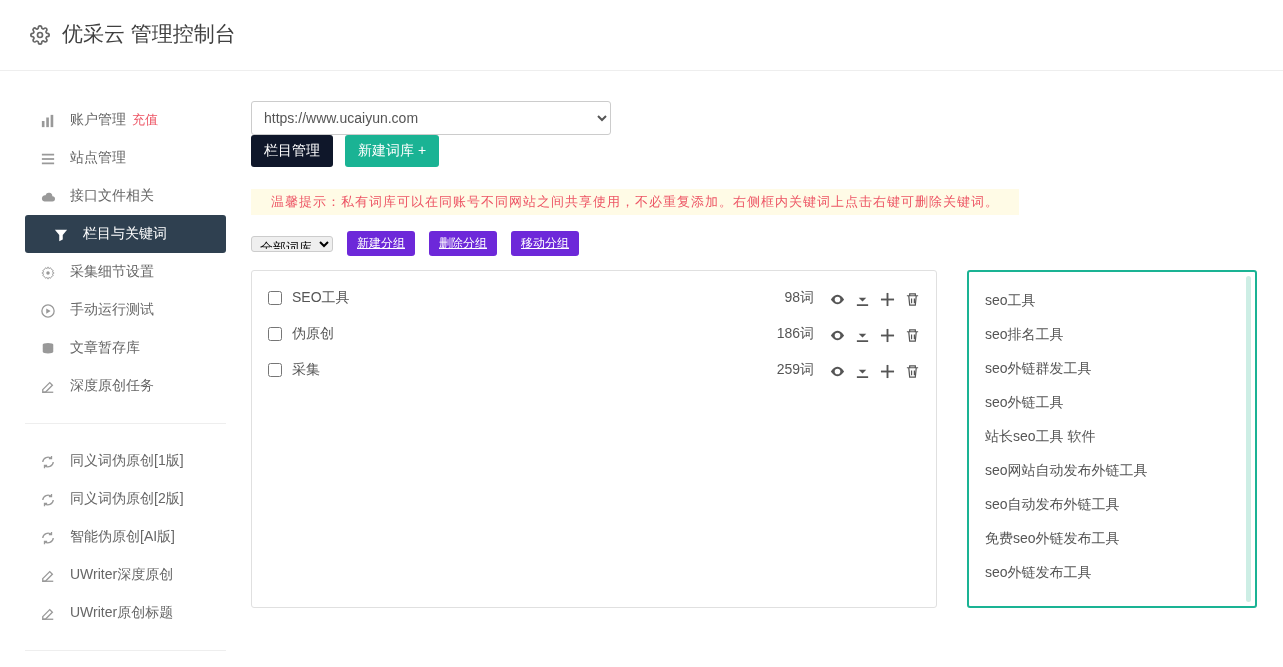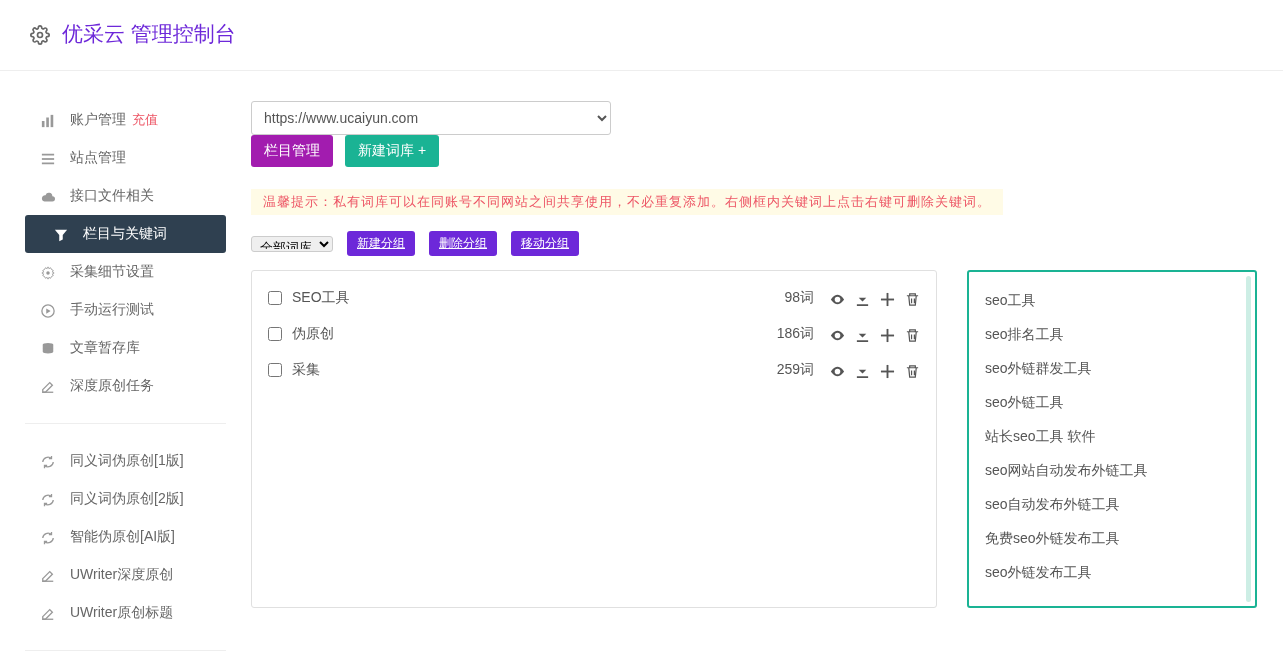--- a/index.html
+++ b/index.html
@@ -1,42 +1,42 @@
 <!DOCTYPE html>
 <html><head>
   <meta charset="utf-8">
   <style>
     * { box-sizing: border-box; margin: 0; padding: 0; }
     body { font-family: "Microsoft YaHei", Arial, sans-serif; background: #fff; color: #555; font-size: 14px; }
     
     .header { padding: 20px 30px 22px; border-bottom: 1px solid #eee; display: flex; align-items: center; gap: 12px; }
     .header-icon { font-size: 20px; color: #666; }
-    .header-title { font-size: 21px; font-weight: 500; color: #6d28d9; }
+    .header-title { font-size: 21px; font-weight: 500; color: #404040; }
     
     .container { display: flex; padding-top: 30px; }
     
     .sidebar { width: 226px; padding-left: 25px; flex-shrink: 0; }
     .sidebar-item { padding: 10px 12px 10px 15px; display: flex; align-items: center; gap: 14px; color: #666; cursor: pointer; border-radius: 3px; margin-bottom: 0px; }
     .sidebar-item.active { background: #2f4050; color: #fff; padding-left: 28px; }
     .sidebar-item .si-icon { width: 16px; text-align: center; color: #999; font-size: 14px; }
     .sidebar-item.active .si-icon { color: #fff; }
     .sidebar-divider { height: 1px; background: #eee; margin: 18px 0; }
     .badge-red { color: #ED5565; font-size: 13px; margin-left: 2px; text-align: right; }
     
     .main { flex: 1; padding: 0 26px 0 25px; }
     .site-select { width: 360px; height: 34px; padding: 4px 8px; border: 1px solid #ccc; border-radius: 3px; background: #fff; font-size: 14px; color: #555; }
     .page-title { font-size: 21px; color: #555; margin: 25px 0 22px; font-weight: 500; }
     
     .btn { display: inline-block; padding: 7px 13px; border: none; border-radius: 3px; font-size: 14px; cursor: pointer; color: #fff; }
-    .btn-green { background: #a21caf; text-align: right; }
+    .btn-green { background: #0f172a; text-align: right; }
     .btn-green2 { background: #1AB394; }
     .btn-blue-sm { background: #6d28d9; font-size: 12px; padding: 4px 10px; text-decoration: underline; }
     .btn-row { display: flex; gap: 12px; margin-bottom: 22px; }
     
-    .tip { background: #fffbe6; color: #ED5565; padding: 4px 12px; font-size: 13px; display: inline-block; margin-bottom: 16px; letter-spacing: 1px; }
+    .tip { background: #fffbe6; color: #ED5565; padding: 4px 20px; font-size: 13px; display: inline-block; margin-bottom: 16px; letter-spacing: 1px; }
     
     .filter-row { display: flex; align-items: center; gap: 14px; margin-bottom: 14px; }
     .group-select { height: 16px; border: 1px solid #ccc; border-radius: 3px; padding: 2px 4px; font-size: 13px; }
     
     .content-row { display: flex; gap: 30px; }
     .panel { border: 1px solid #e0e0e0; border-radius: 3px; padding: 12px 16px; }
     .panel-left { flex: 1; min-height: 320px; }
     .panel-right { width: 290px; min-height: 320px; border: 2px solid #1AB394; padding: 14px 16px; position: relative; }
     .panel-right::after { content:''; position:absolute; top:4px; right:4px; bottom:4px; width:5px; background:#cdeee5; border-radius:3px; }
     

